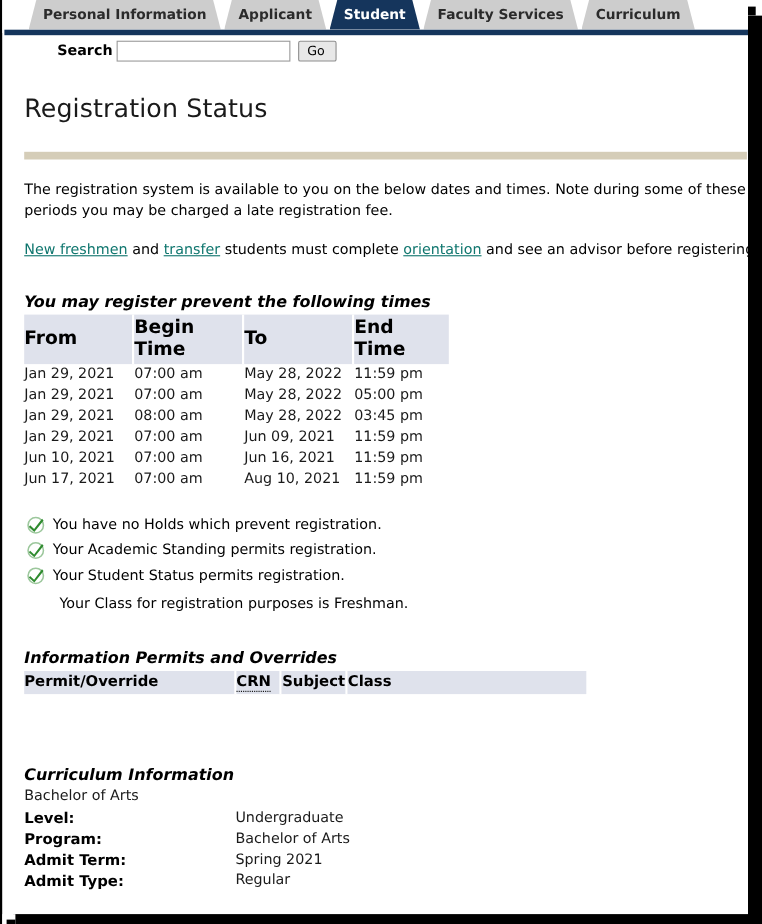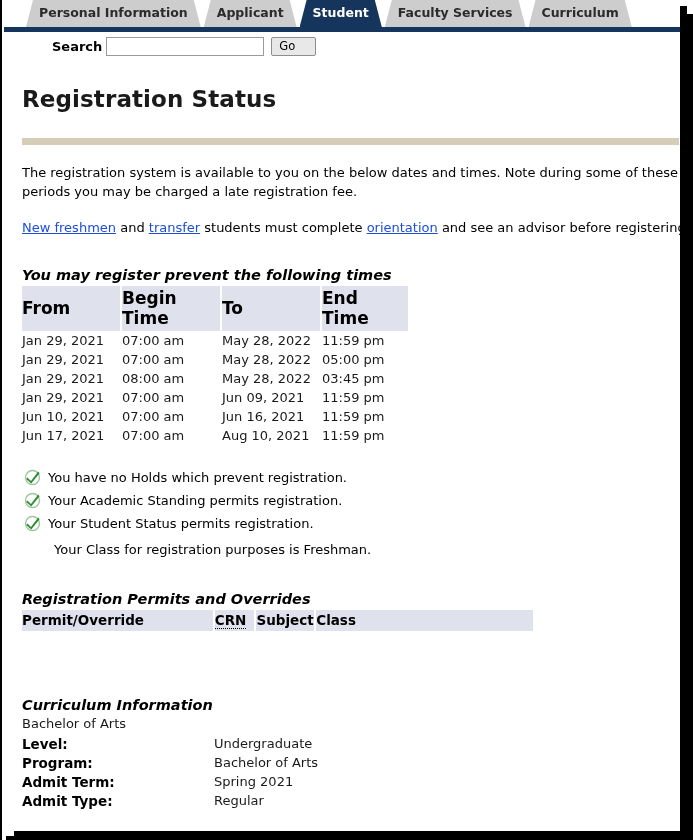--- a/index.html
+++ b/index.html
@@ -145,35 +145,35 @@
   .go-btn {
     display: inline-block;
     vertical-align: middle;
     margin-left: 7px;
     font-family: "DejaVu Sans", "Liberation Sans", sans-serif;
     font-size: 11.5px;
     color: #000;
     background: #e8e8e8;
     border: 1px solid #8e8e8e;
     border-radius: 2px;
-    padding: 1px 20px 2px 7px;
+    padding: 1px 10px 2px 7px;
     cursor: pointer;
     line-height: 14px;
   }
 
   
   .content {
     padding: 0 0 0 20px;
     position: relative;
   }
 
   h1.page-title {
     font-family: "DejaVu Sans", "Liberation Sans", sans-serif;
     font-size: 23px;
-    font-weight: bold;
+    font-weight: normal;
     color: #1a1a1a;
     margin: 24px 0 0 0;
     letter-spacing: 0.1px;
   }
   .tan-rule {
     margin-top: 26px;
     margin-right: 14px;
     height: 7px;
     background: #d5cdb8;
   }
@@ -187,21 +187,21 @@
   }
   p.intro2 {
     margin: 17px 0 0 0;
     font-size: 13px;
     line-height: 19px;
     width: 700px;
     color: #000;
     white-space: nowrap;
   }
   a.link {
-    color: #1d4ed8;
+    color: #0f766e;
     text-decoration: underline;
     cursor: pointer;
   }
 
   h2.section-head {
     font-family: "DejaVu Sans", "Liberation Sans", sans-serif;
     font-size: 14.5px;
     font-style: italic;
     font-weight: bold;
     margin: 0;
@@ -412,21 +412,21 @@
               <path d="M3.4 8.6 L7.0 12.0 L14.2 2.6 L15.6 4.2 L7.2 14.6 L2.2 10.0 Z" fill="#2f8b2f"></path>
             </svg></span><span>Your Academic Standing permits registration.</span></li>
         <li><span class="check-icon"><svg viewBox="0 0 17 17" width="17" height="17">
               <circle cx="8.5" cy="8.5" r="7" fill="#ffffff" stroke="#9cc79c" stroke-width="1.4"></circle>
               <path d="M3.4 8.6 L7.0 12.0 L14.2 2.6 L15.6 4.2 L7.2 14.6 L2.2 10.0 Z" fill="#2f8b2f"></path>
             </svg></span><span>Your Student Status permits registration.</span></li>
         <li class="no-icon"><span>Your Class for registration purposes is Freshman.</span></li>
       </ul>
 
     <div class="sect-permits">
-      <h2 class="section-head">Registration Permits and Overrides</h2>
+      <h2 class="section-head">Information Permits and Overrides</h2>
       <table class="permits">
         <thead>
           <tr>
             <th class="pcol-permit">Permit/Override</th>
             <th class="pcol-crn"><abbr class="crn">CRN</abbr></th>
             <th class="pcol-subject">Subject</th>
             <th class="pcol-course last">Class</th>
           </tr>
         </thead>
         <tbody id="permits-body"></tbody>

